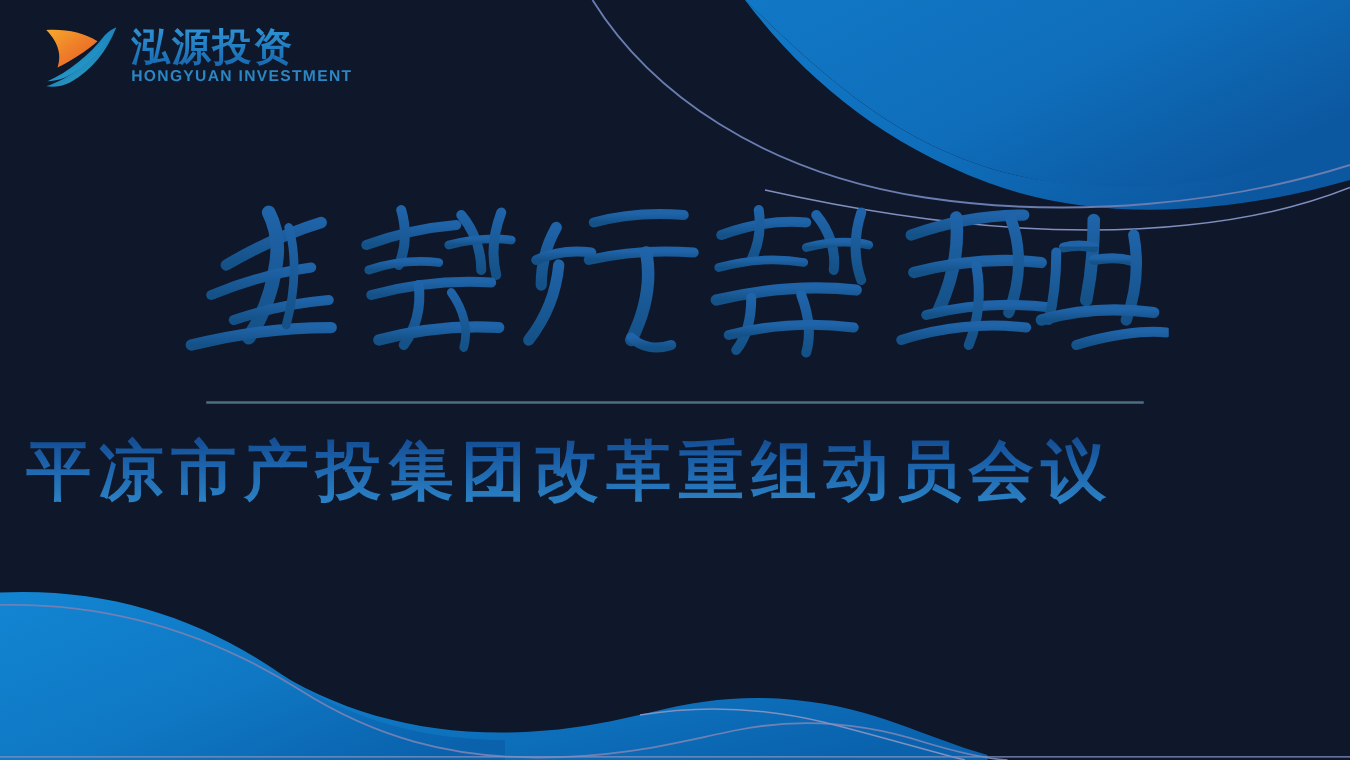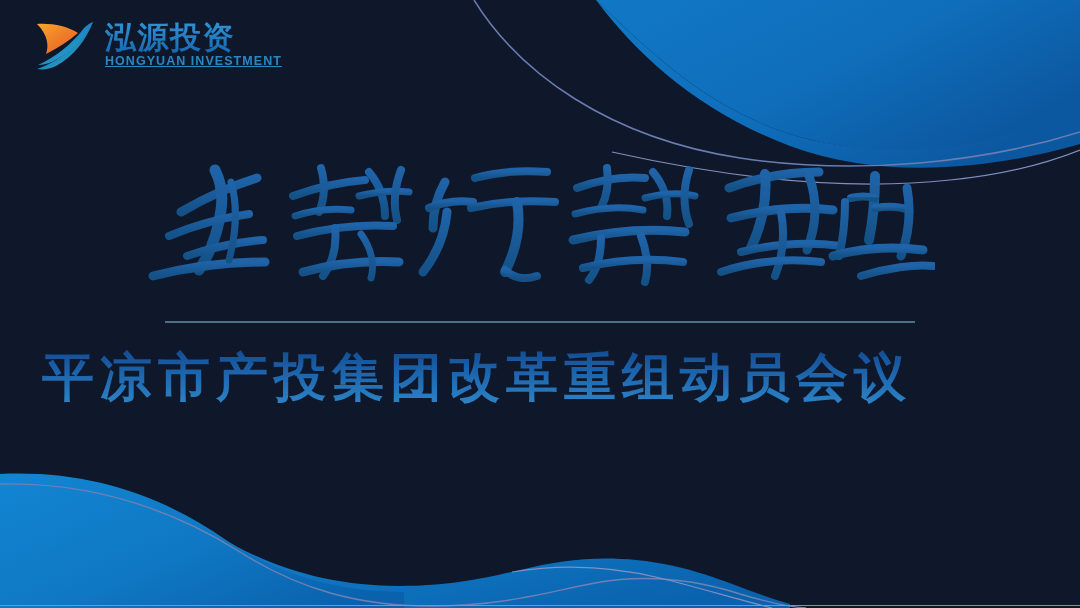--- a/index.html
+++ b/index.html
@@ -59,21 +59,20 @@
     -webkit-text-fill-color: transparent;
     white-space: nowrap;
   }
   .logo-en {
     margin-top: 2px;
     font-size: 12.5px;
     font-weight: 700;
     letter-spacing: 1.05px;
     color: #2b86c4;
     white-space: nowrap;
-    text-decoration: underline;
   }
 
   
   .calligraphy {
     position: absolute;
     left: 0;
     top: 148px;
     width: 1080px;
     height: 150px;
     z-index: 4;
@@ -98,21 +97,21 @@
     background: #4d6f84;
     z-index: 4;
   }
 
   
   .subtitle {
     position: absolute;
     left: 0;
     top: 346px;
     width: 912px;
-    text-align: right;
+    text-align: center;
     z-index: 4;
     font-family: "DejaVu Serif", "Liberation Serif", serif;
     font-size: 52px;
     font-weight: 700;
     letter-spacing: 6px;
     line-height: 1.18;
     white-space: nowrap;
     background: linear-gradient(180deg, #12488e 0%, #1c63ab 42%, #2e86c8 100%);
     -webkit-background-clip: text;
     background-clip: text;

